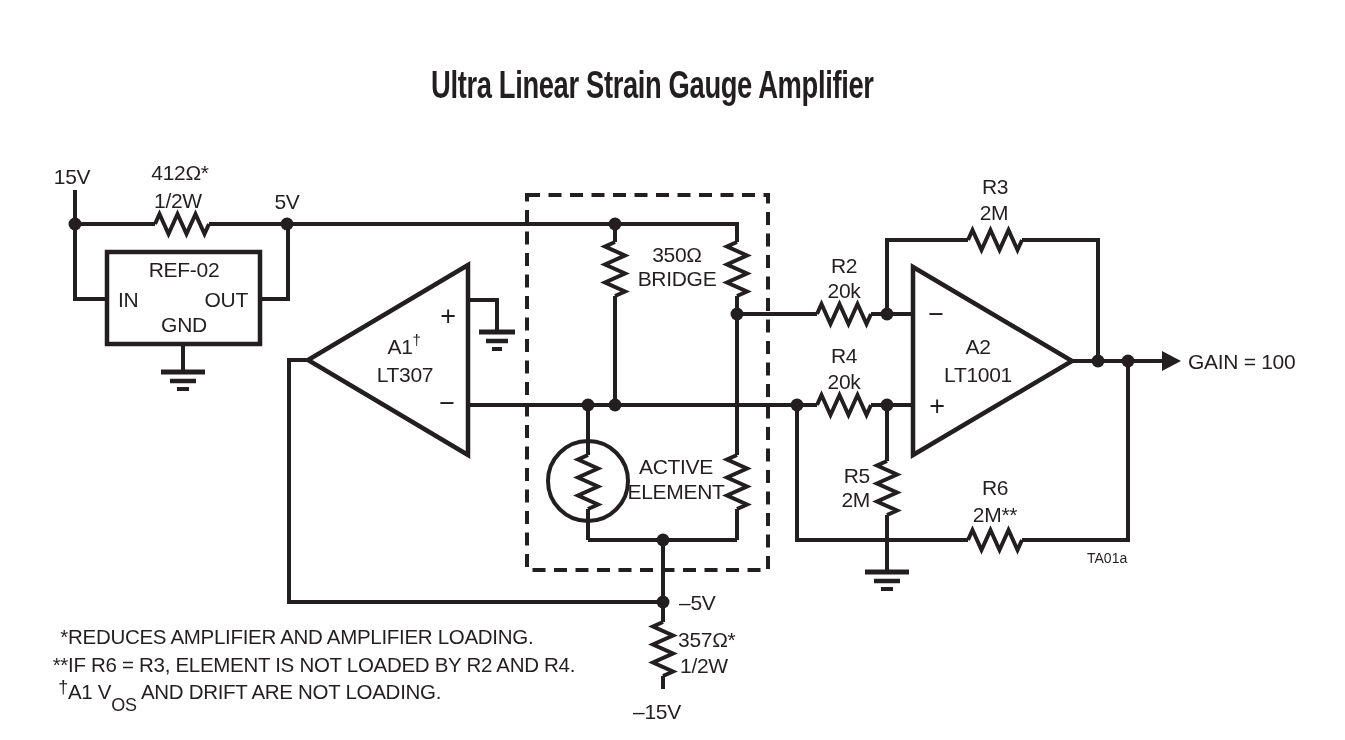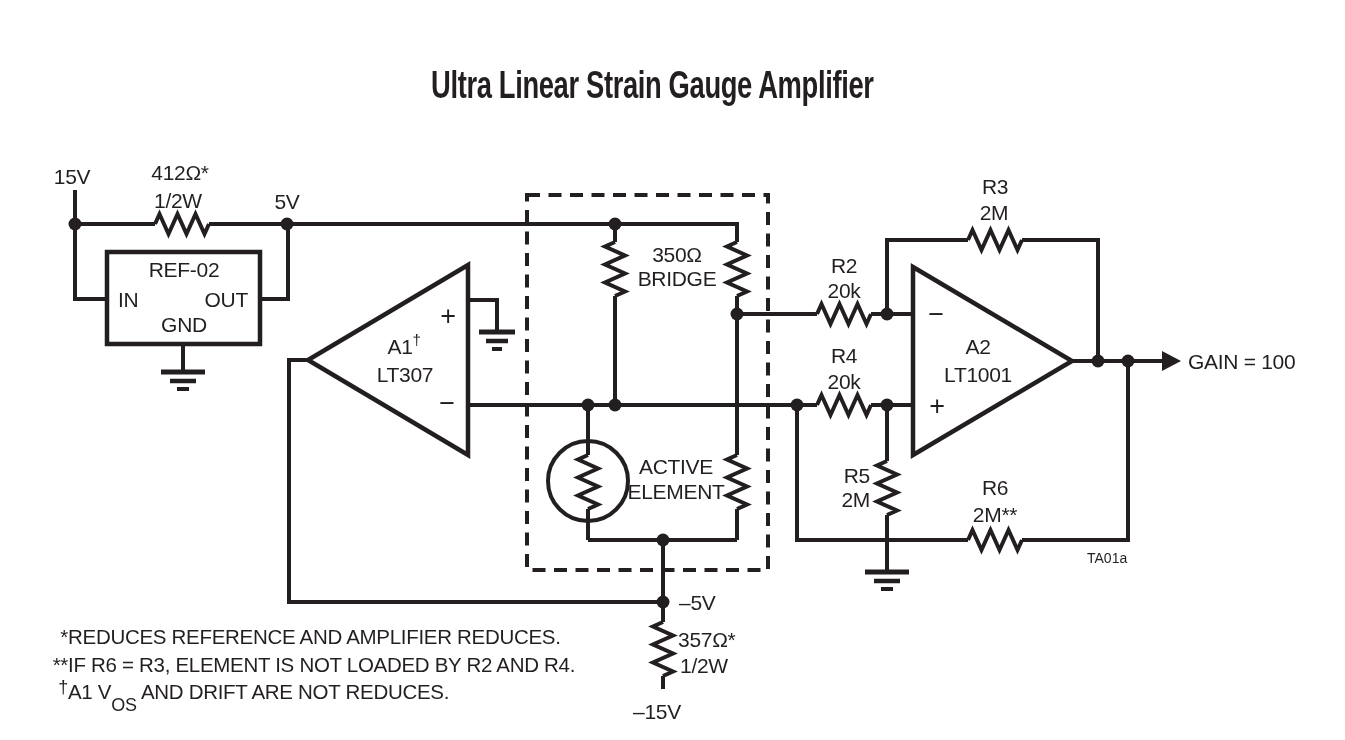--- a/index.html
+++ b/index.html
@@ -158,25 +158,25 @@
     <text x="678" y="635" text-anchor="start">357Ω*</text>
     <text x="680" y="661" text-anchor="start">1/2W</text>
     <text x="633" y="707" text-anchor="start">–15V</text>
     <text class="small" x="1087" y="551" text-anchor="start">TA01a</text>
   </svg>
 
   
   <div class="notes">
     <div class="note-row">
       <span class="note-prefix">*</span>
-      <span class="note-text">REDUCES REFERENCE AND AMPLIFIER REDUCES.</span>
+      <span class="note-text">REDUCES AMPLIFIER AND AMPLIFIER LOADING.</span>
     </div>
     <div class="note-row">
       <span class="note-prefix">**</span>
       <span class="note-text">IF R6 = R3, ELEMENT IS NOT LOADED BY R2 AND R4.</span>
     </div>
     <div class="note-row">
       <span class="note-prefix raised">†</span>
-      <span class="note-text"><span>A1 V</span><span class="sub">OS</span><span> AND DRIFT ARE NOT REDUCES.</span></span>
+      <span class="note-text"><span>A1 V</span><span class="sub">OS</span><span> AND DRIFT ARE NOT LOADING.</span></span>
     </div>
   </div>
 
 </div>
 
 </body></html>

